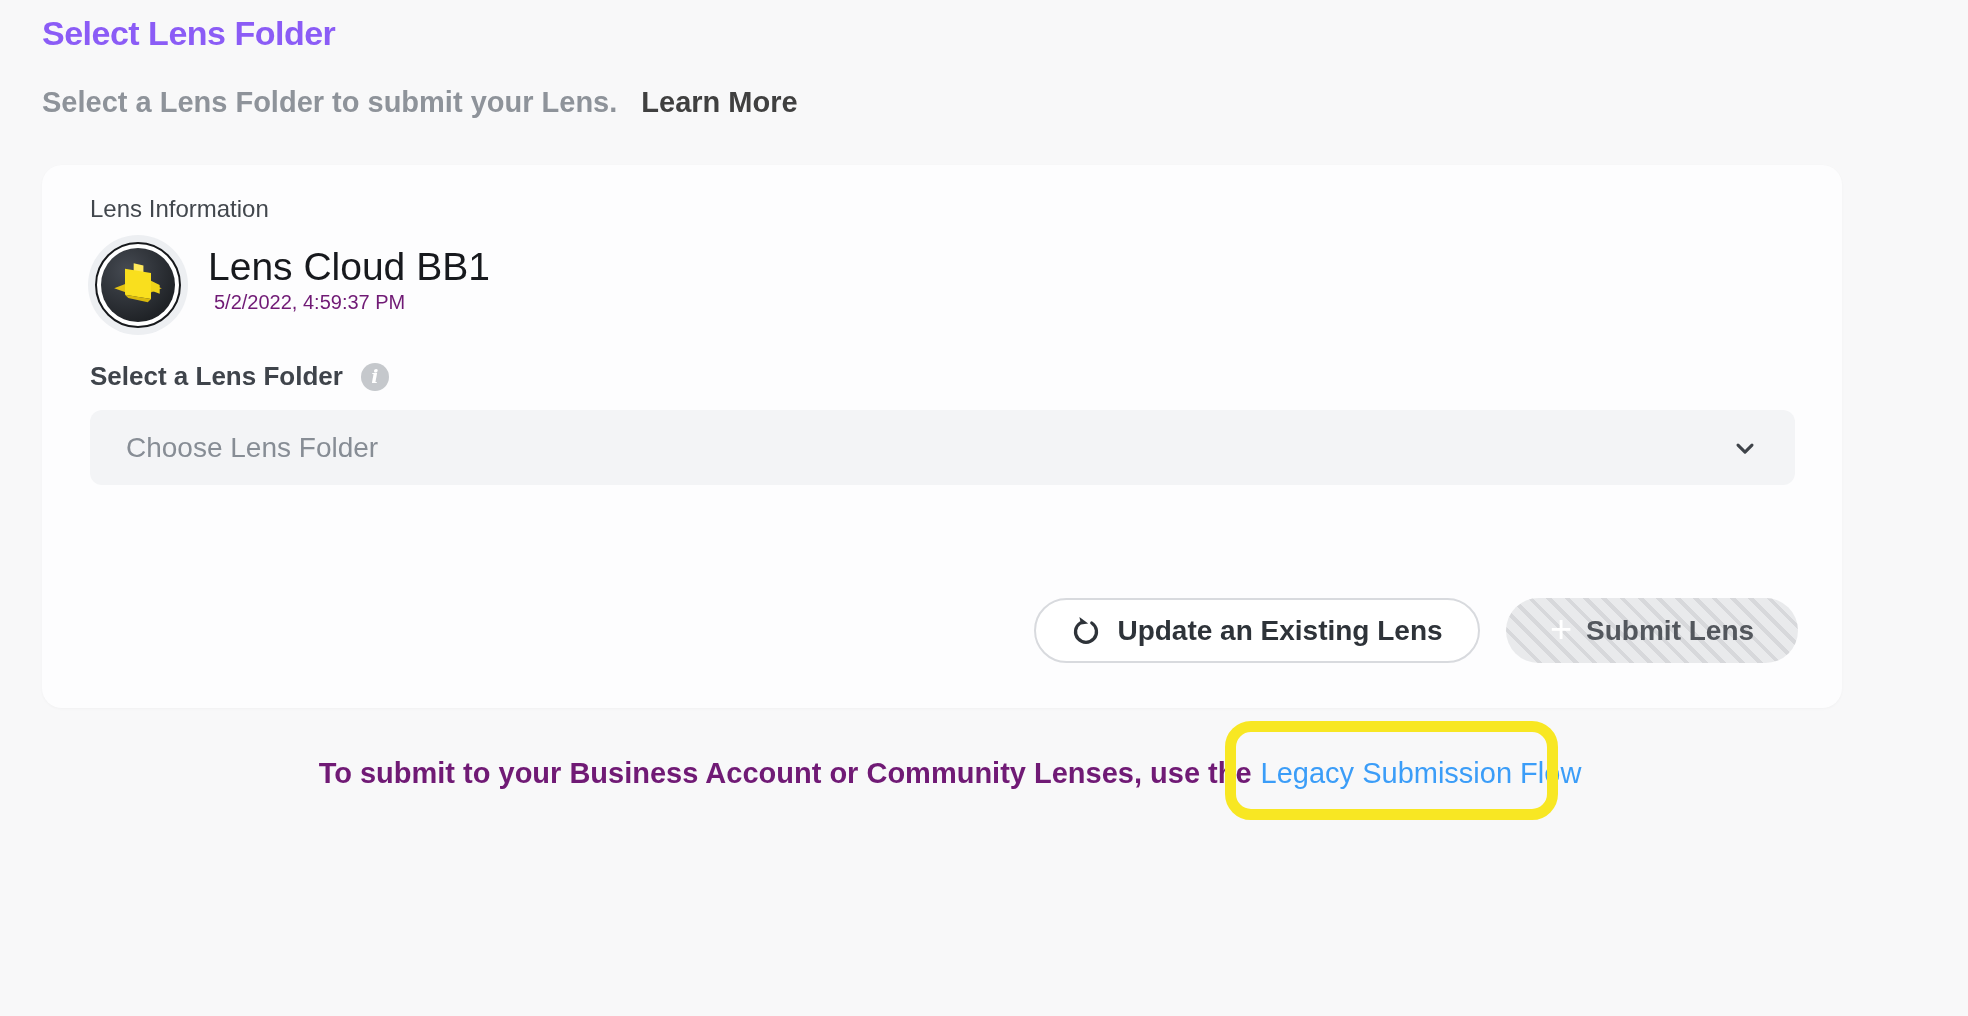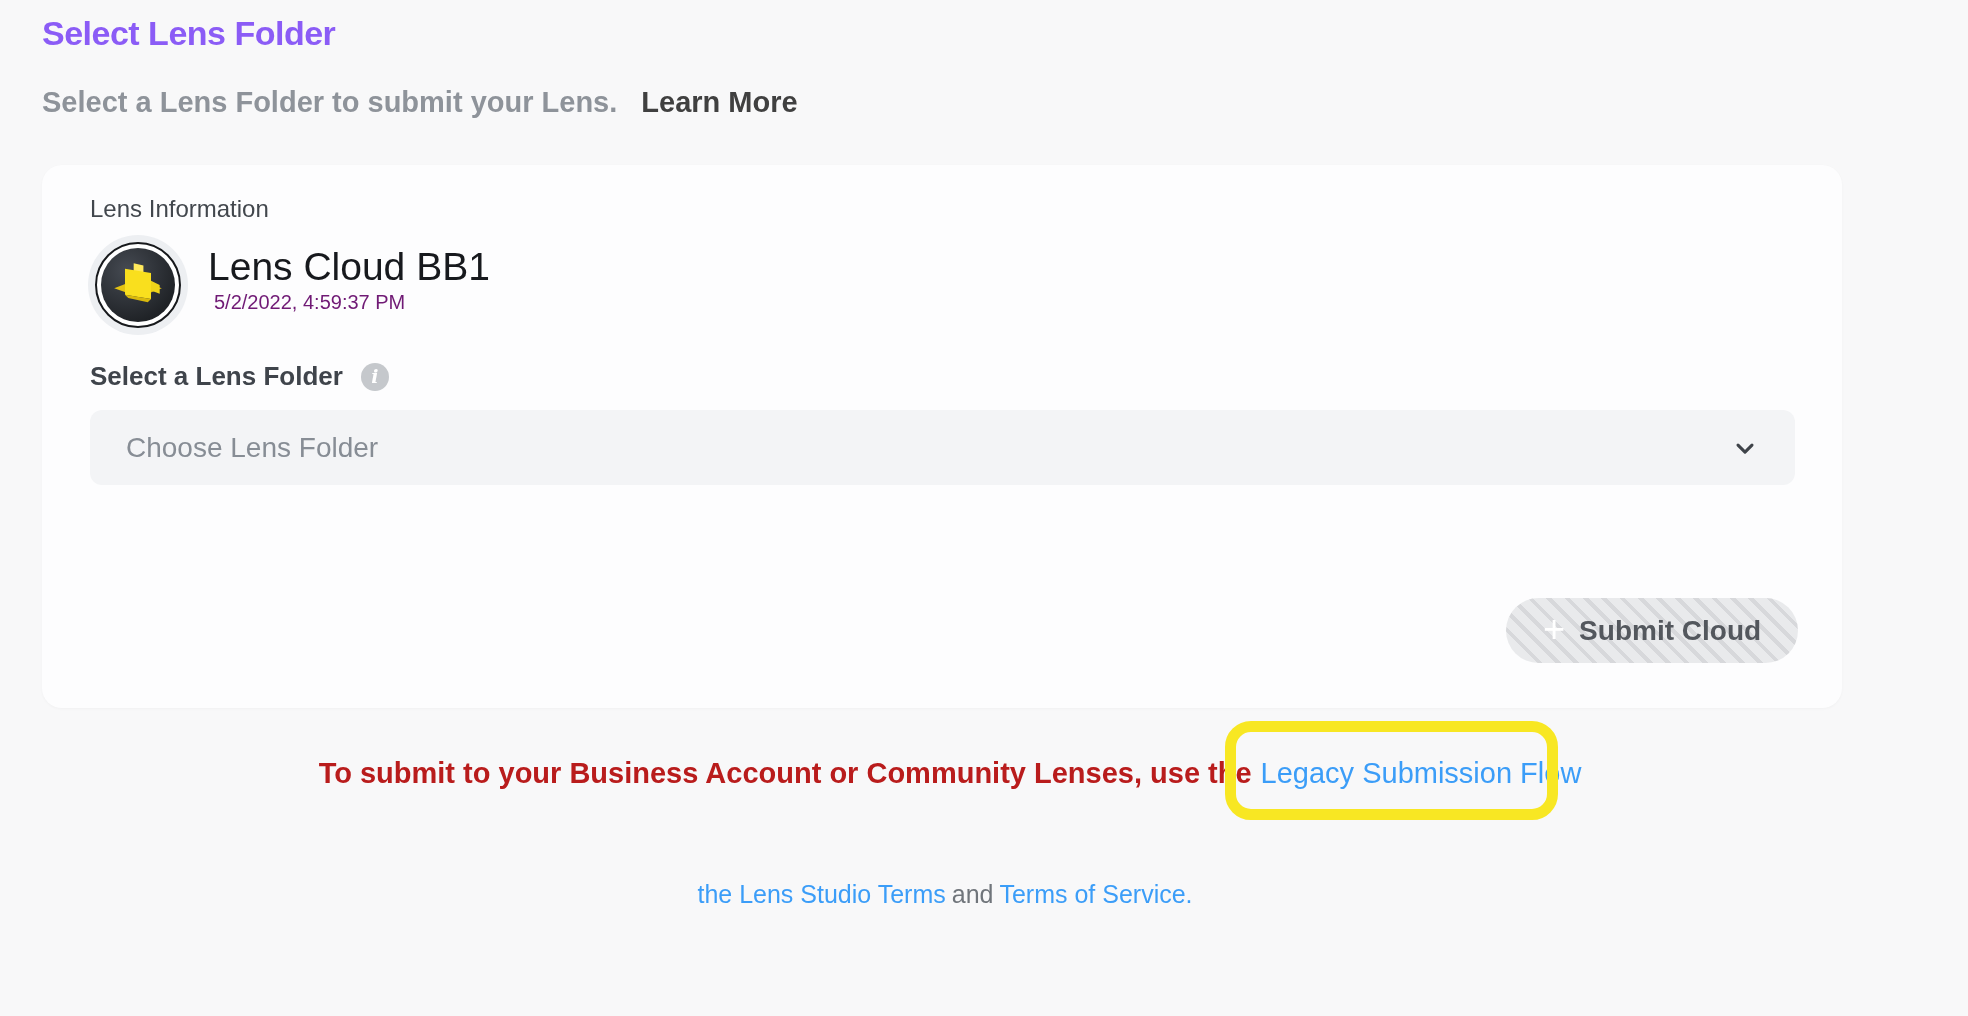--- a/index.html
+++ b/index.html
@@ -119,21 +119,21 @@
     color: #ffffff; font-size: 38px; font-weight: 400;
     margin-right: 14px; line-height: 1; transform: translateY(-2px);
   }
 
   
   .legacy-row {
     left: 0; top: 757px; width: 1900px;
     text-align: center;
     font-size: 29px;
   }
-  .legacy-text { font-weight: 600; color: #b91c1c; }
+  .legacy-text { font-weight: 600; color: #701a75; }
   .legacy-link { font-weight: 400; color: #3b9df8; margin-left: 9px; cursor: pointer; text-decoration: none; }
 
   .highlight-box {
     left: 1225px; top: 721px; width: 333px; height: 99px;
     border: 11px solid #f8e723; border-radius: 26px;
     box-sizing: border-box;
     pointer-events: none;
   }
 
   
@@ -183,33 +183,37 @@
         <polyline points="6,9.5 12,15.5 18,9.5" fill="none" stroke="#3e4349" stroke-width="2.6" stroke-linecap="round" stroke-linejoin="round"></polyline>
       </svg>
     </div>
 
     <div class="abs folder-label-row">
       <span class="folder-label">Select a Lens Folder</span>
       <span class="info-icon">i</span>
     </div>
 
 
+    <button class="abs btn btn-update">
+      <svg width="30" height="30" viewBox="0 0 24 24">
+        <path d="M 7.4 5.6 A 8.4 8.4 0 1 0 16.6 5.6" fill="none" stroke="#2e3339" stroke-width="2.6" stroke-linecap="round"></path>
+        <path d="M7.4 0.8 L7.4 6.8 L13.2 7.2 Z" fill="#2e3339" transform="rotate(-12 7.4 4)"></path>
+      </svg>
+      <span>Update an Existing Lens</span>
+    </button>
 
     <button class="abs btn btn-submit" disabled="">
       <span class="plus-glyph">+</span>
-      <span>Submit Cloud</span>
+      <span>Submit Lens</span>
     </button>
 
   </div>
 
   <div class="abs legacy-row">
     <span class="legacy-text">To submit to your Business Account or Community Lenses, use the</span><a class="legacy-link">Legacy Submission Flow</a>
   </div>
 
   <div class="abs highlight-box"></div>
 
   <div class="abs footer">
-    <div>
-      <a>the Lens Studio Terms</a><span class="sp"></span><span>and</span><span class="sp"></span><a>Terms of Service.</a>
-    </div>
   </div>
 
 </div>
 
 </body></html>

